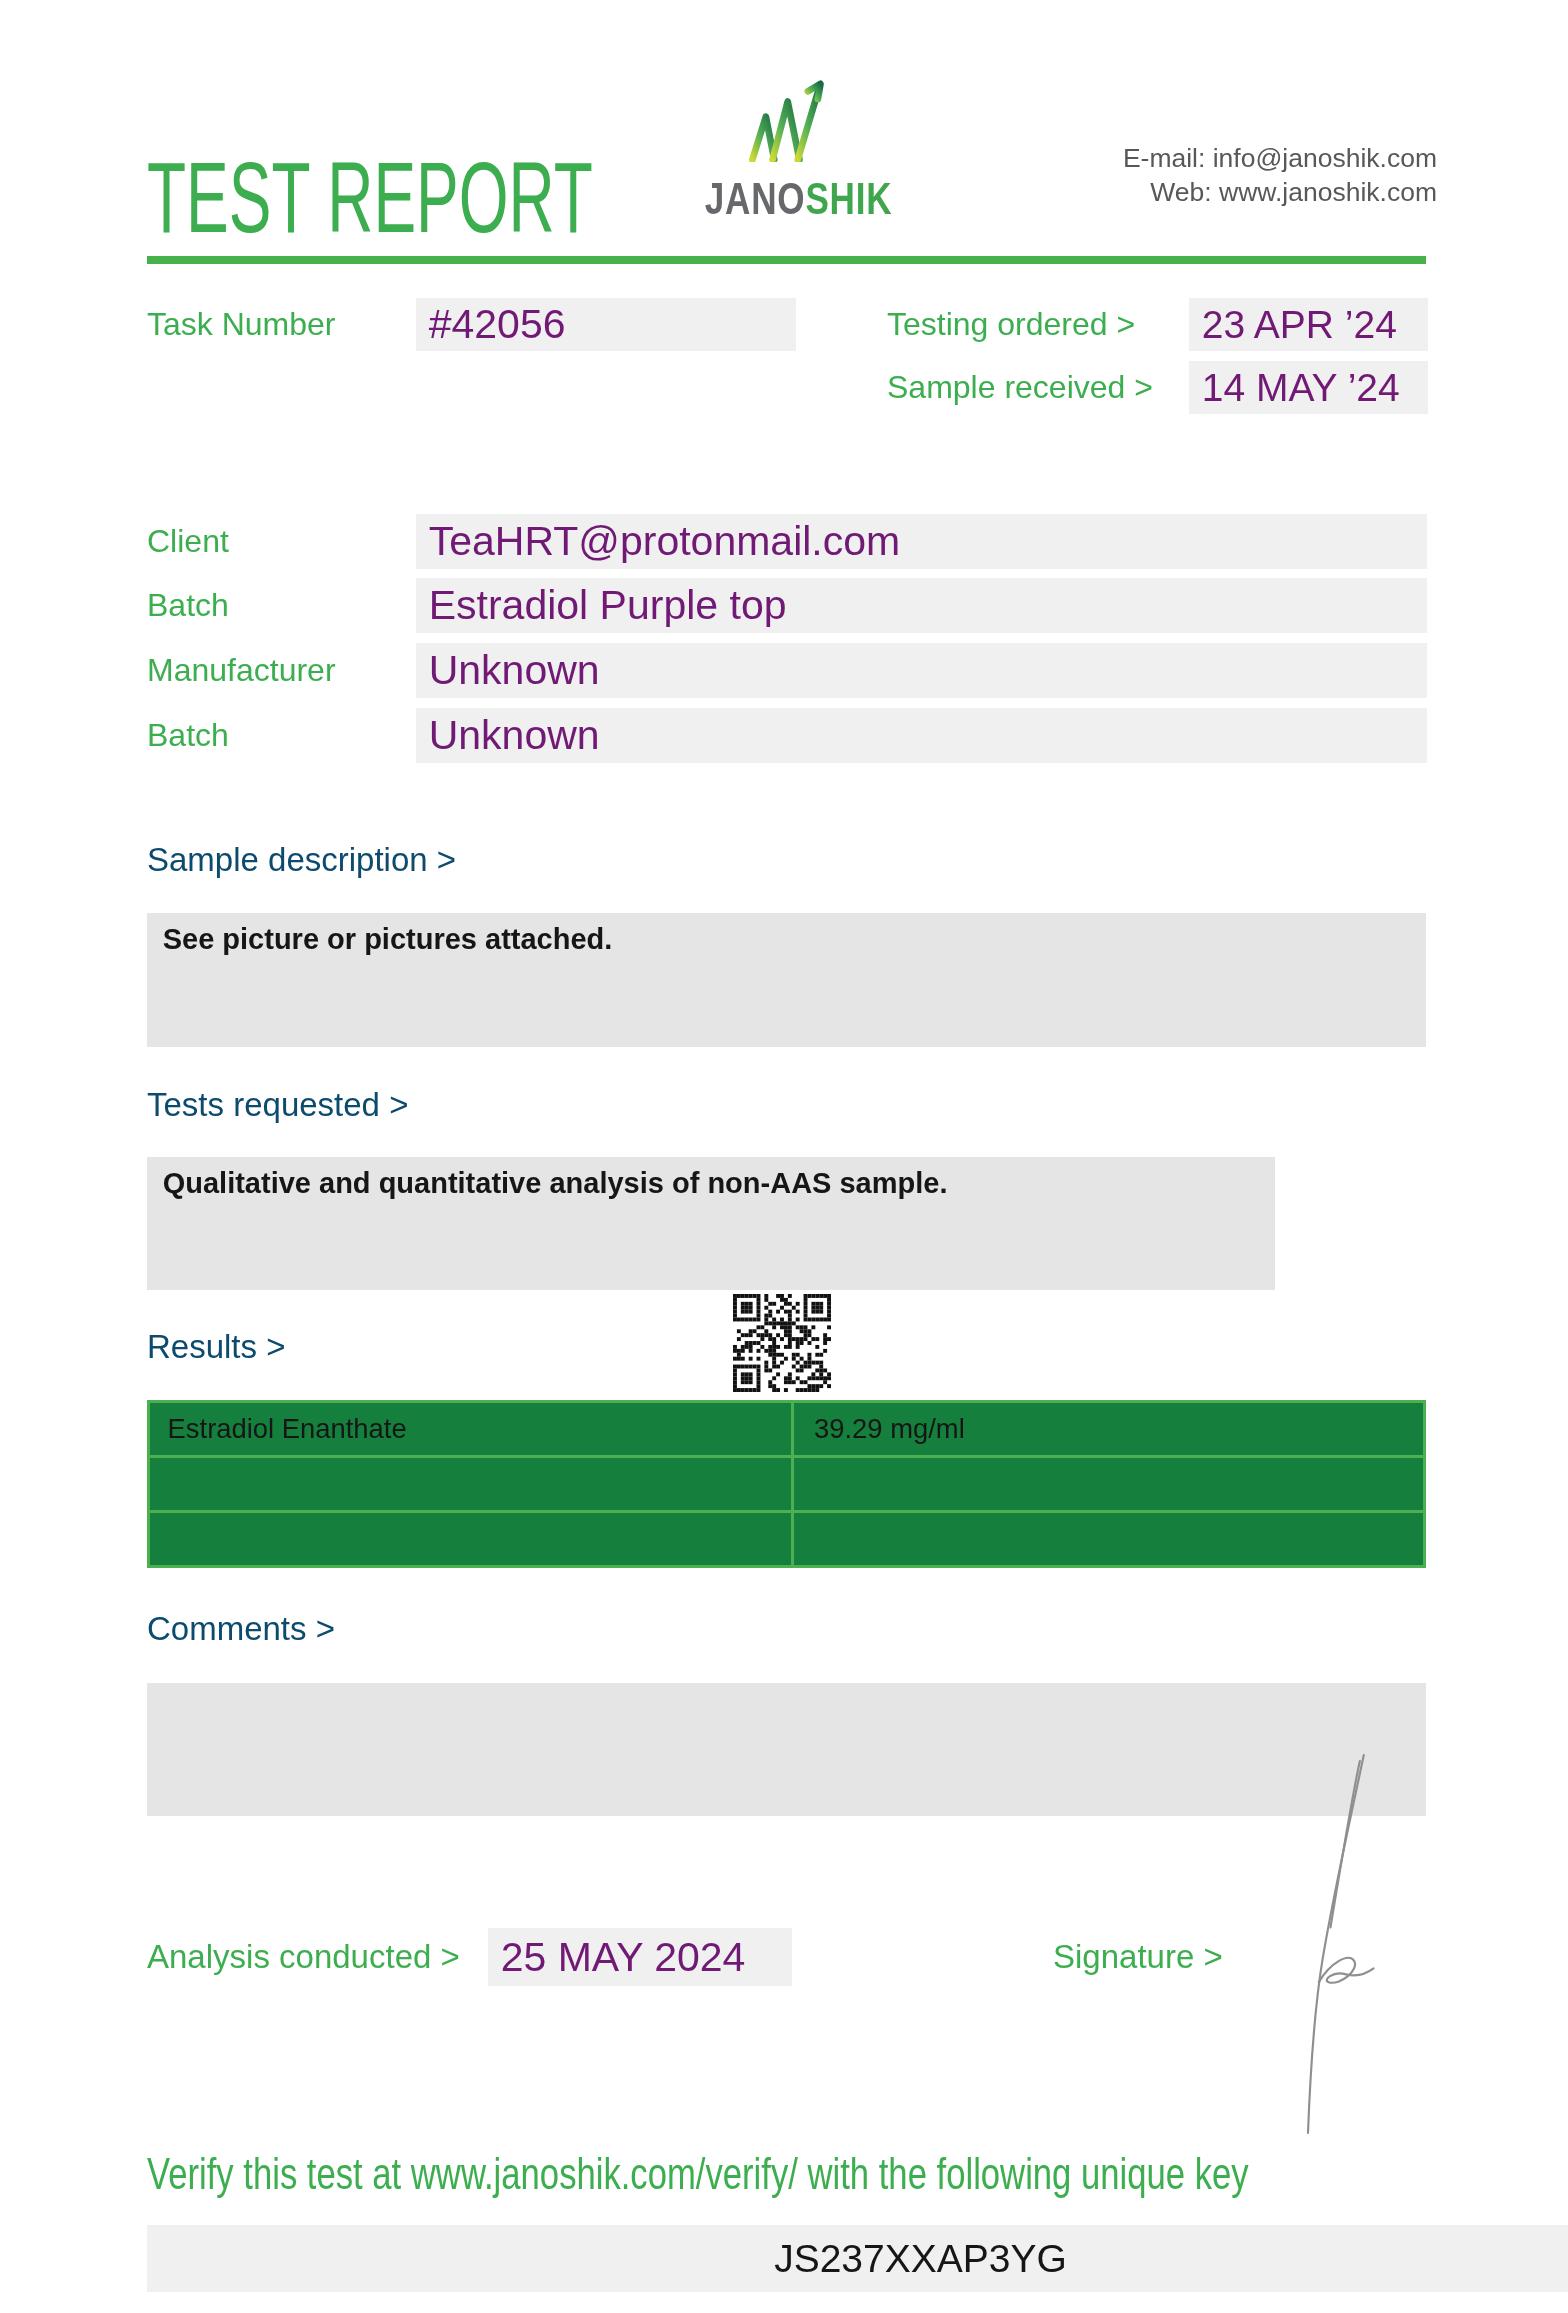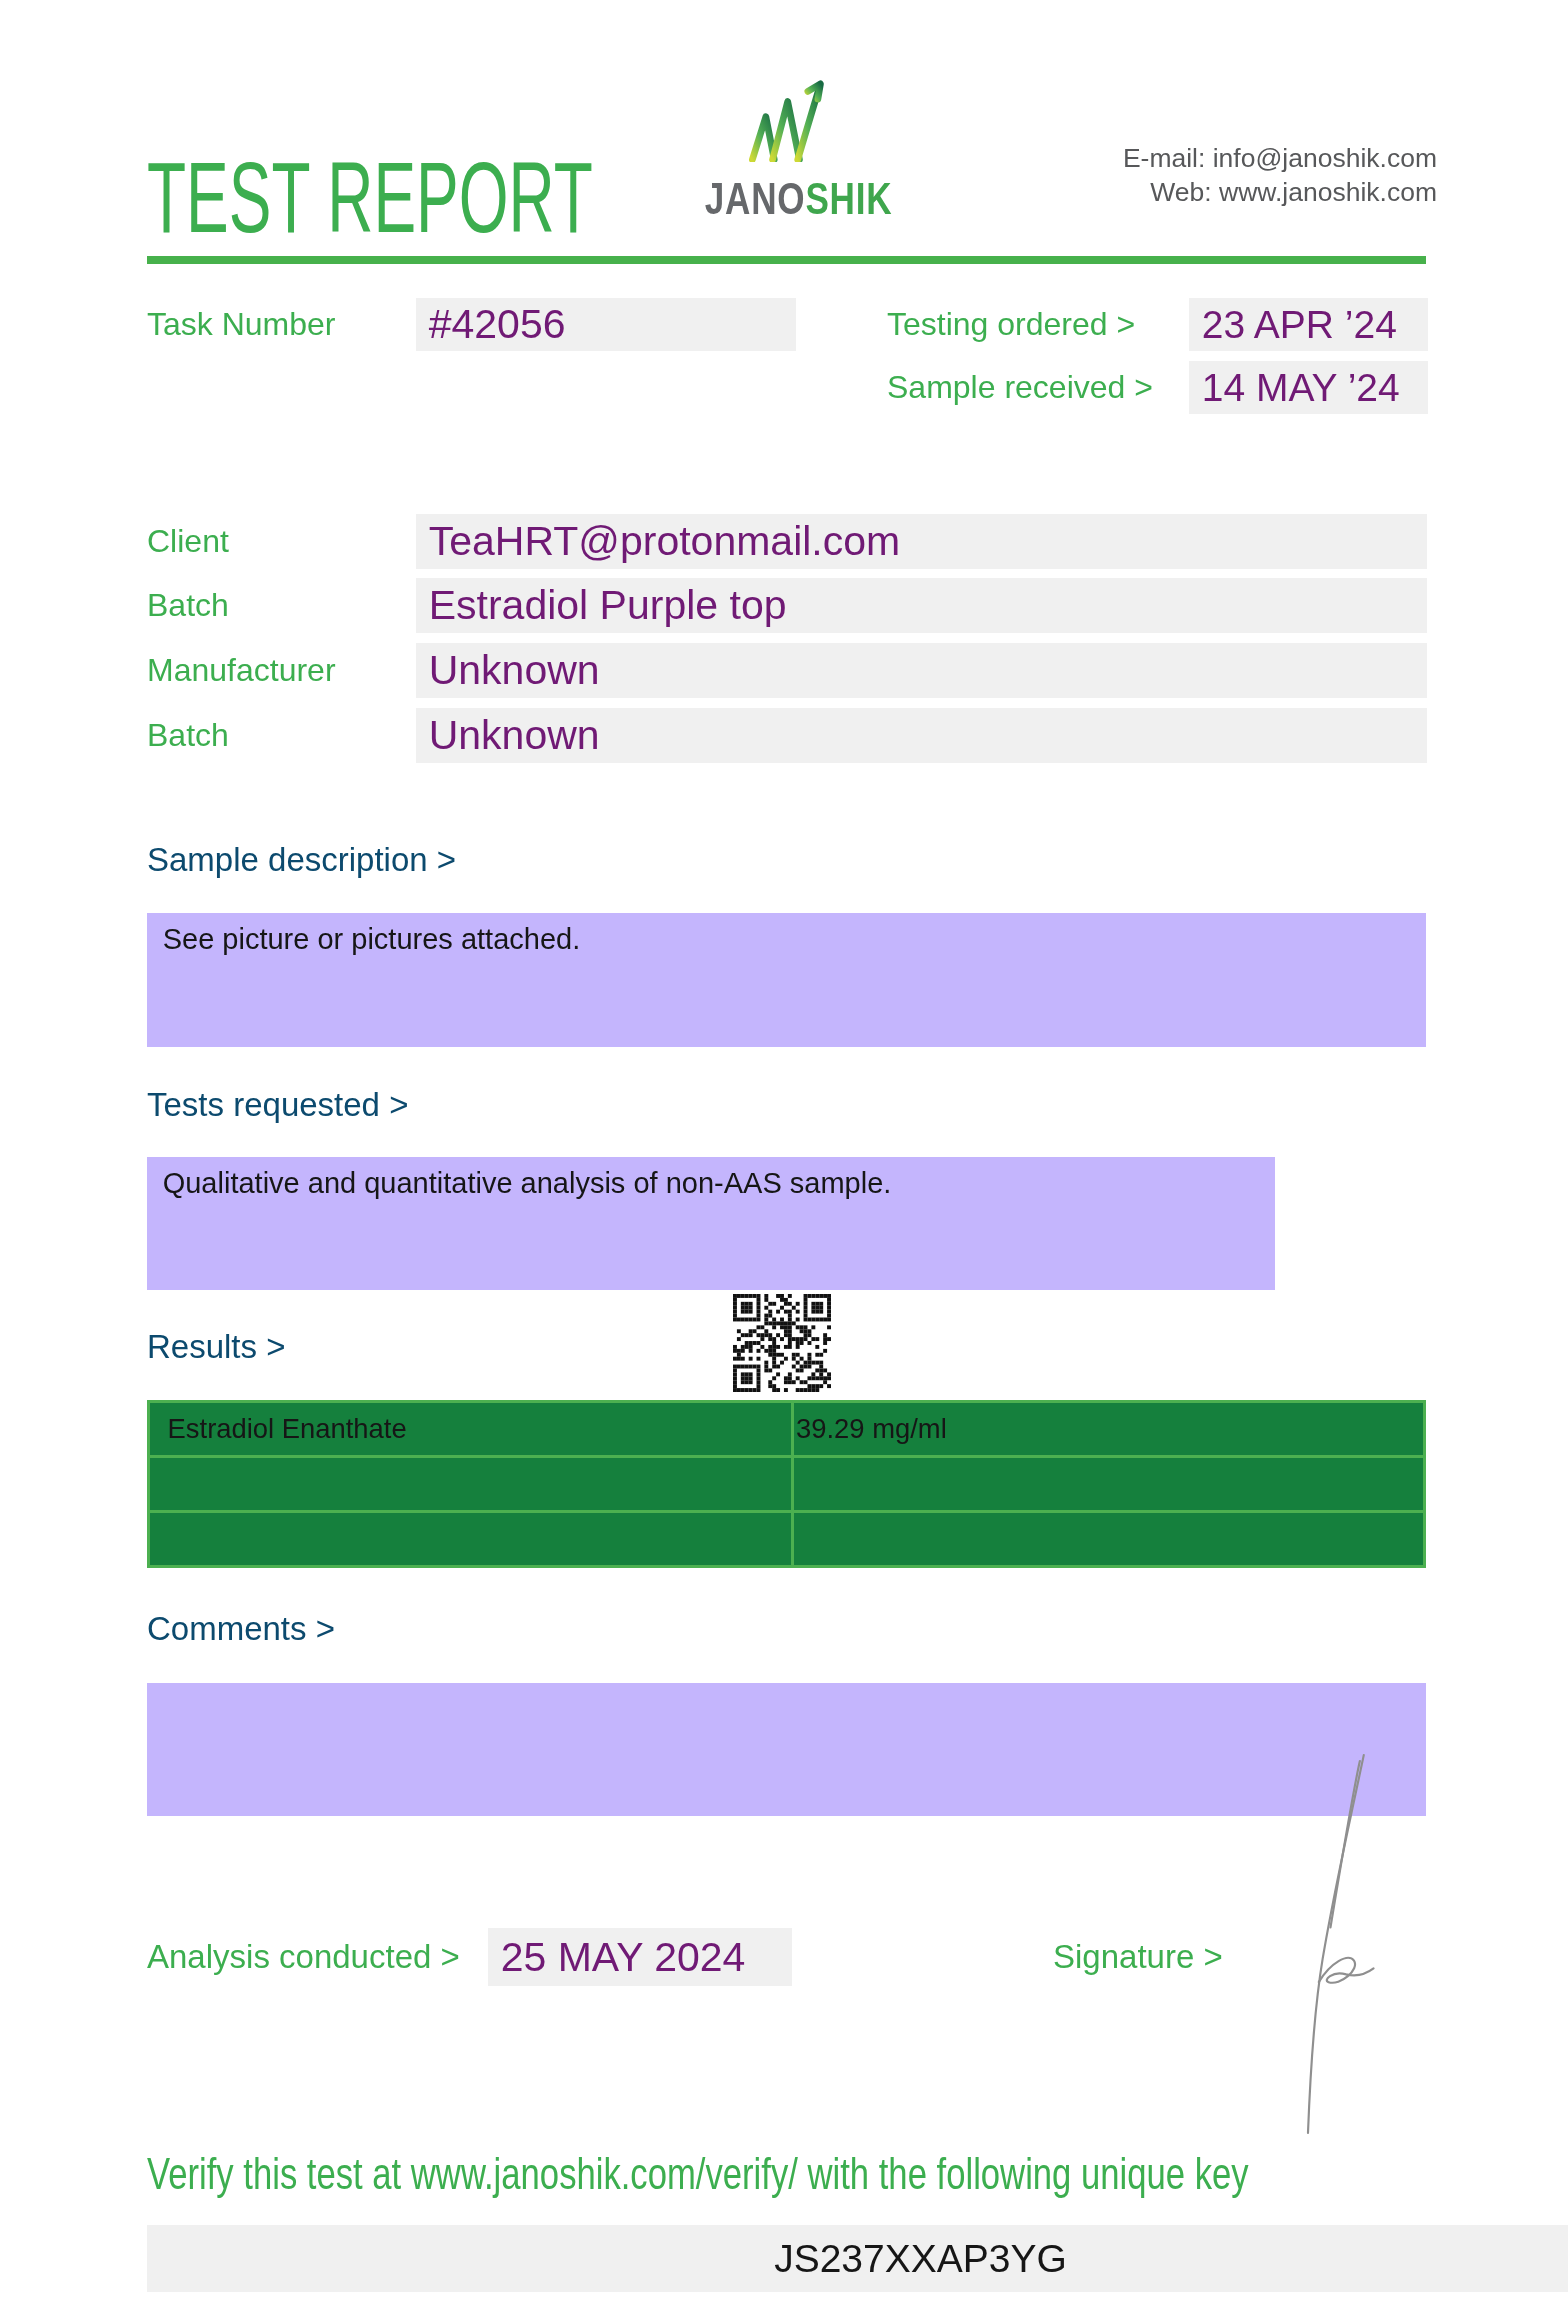--- a/index.html
+++ b/index.html
@@ -15,21 +15,21 @@
              transform:scaleX(0.78);transform-origin:50% 0;letter-spacing:1px;white-space:nowrap;color:#66686b;}
   .logo-text .green{color:#3fa64d;}
   .contact{top:141px;right:131px;text-align:right;font-size:26.5px;line-height:34px;color:#57585a;}
   .rule{left:147px;top:256px;width:1279px;height:7.8px;background:#47b14c;}
 
   
   .lbl{color:#3cae4f;font-size:32px;display:flex;align-items:center;white-space:nowrap;}
   .val-box{background:#f0f0f0;display:flex;align-items:center;font-size:41px;color:#701a75;
            box-sizing:border-box;padding-left:12.7px;white-space:nowrap;}
   .heading{color:#0c4a6e;font-size:33px;white-space:nowrap;}
-  .text-box{background:#c4b5fd;font-size:29px;color:#161616;box-sizing:border-box;padding:9.8px 15.7px;}
+  .text-box{background:#e5e5e5;font-size:29px;color:#161616;box-sizing:border-box;padding:9.8px 15.7px;font-weight:bold;}
 
   
   .task-label{left:147px;top:298px;height:53px;}
   .task-box{left:416px;top:298px;width:380px;height:53px;}
   .ordered-label{left:887px;top:298px;height:53px;}
   .ordered-box{left:1189px;top:298px;width:239px;height:53px;font-size:39px;}
   .received-label{left:887px;top:361px;height:53px;}
   .received-box{left:1189px;top:361px;width:239px;height:53px;font-size:39px;}
 
   
@@ -44,21 +44,21 @@
   .tests-box{left:147px;top:1157px;width:1128px;height:133px;}
   .results-h{left:147px;top:1328px;}
   .qr{left:733px;top:1294px;width:98px;height:98px;}
 
   
   .res-table{left:147px;top:1400px;width:1279px;border:3.9px solid #4cb050;box-sizing:border-box;background:#15803d;}
   .res-row{display:flex;height:52px;}
   .res-row + .res-row{border-top:3.9px solid #4cb050;}
   .cell{display:flex;align-items:center;font-size:27.4px;color:#161616;box-sizing:border-box;white-space:nowrap;}
   .cell-a{width:644px;padding-left:17.6px;border-right:3.9px solid #4cb050;}
-  .cell-b{flex:1;padding-left:2px;}
+  .cell-b{flex:1;padding-left:20px;}
 
   .comments-h{left:147px;top:1610px;}
   .comments-box{left:147px;top:1683px;width:1279px;height:133px;}
 
   
   .analysis-label{left:147px;top:1928px;height:58px;font-size:33px;}
   .analysis-box{left:488px;top:1928px;width:304px;height:58px;}
   .signature-label{left:1053px;top:1928px;height:58px;font-size:33px;}
   .signature{left:1262px;top:1751px;width:137px;height:387px;}
   .verify-text{left:147px;top:2148px;font-size:45px;color:#3cae4f;transform:scaleX(0.77);

